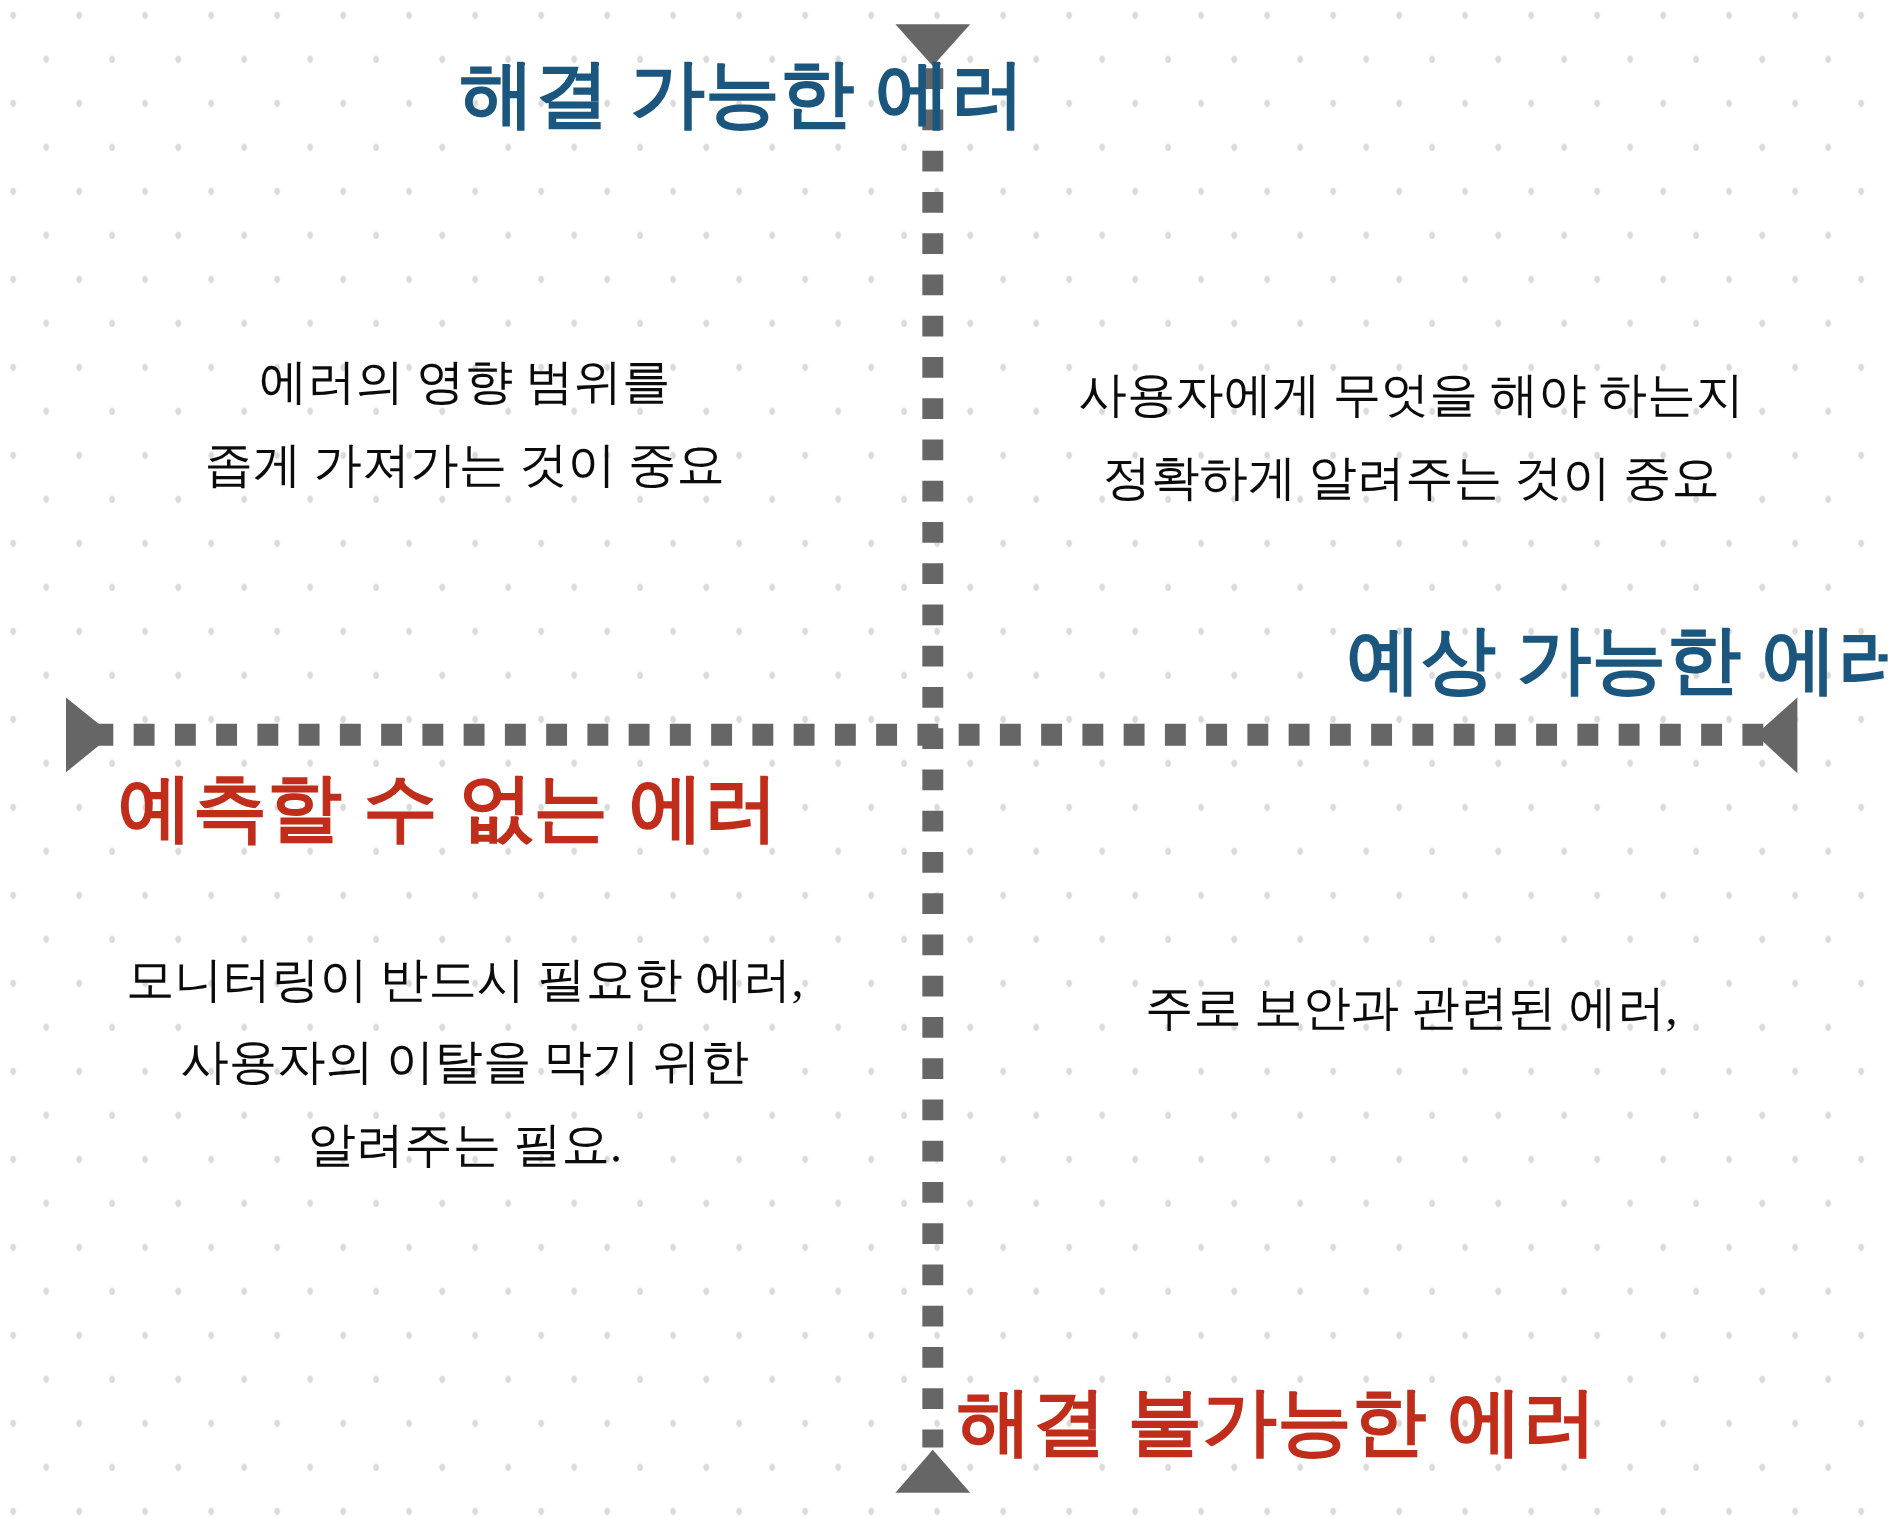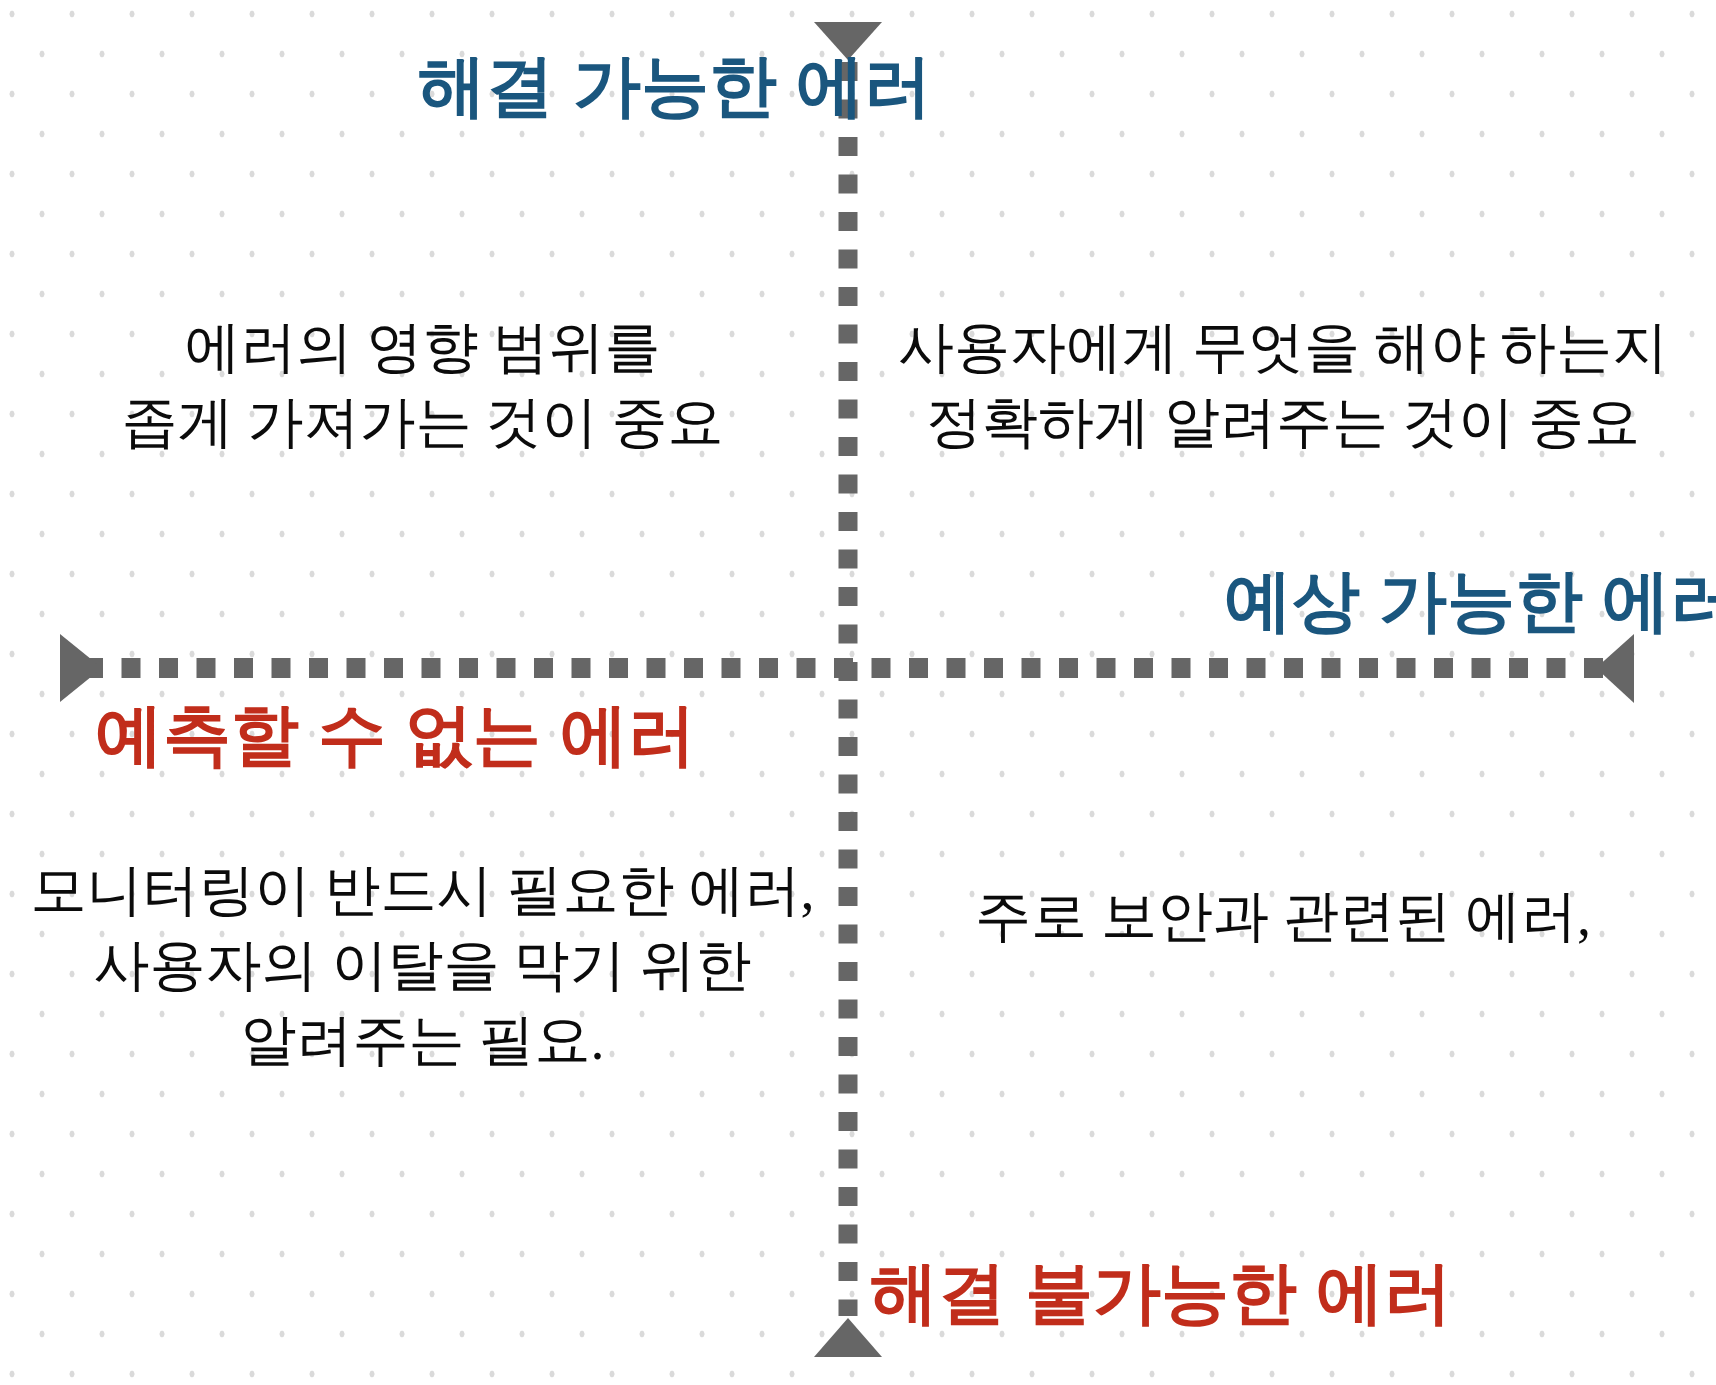--- a/index.html
+++ b/index.html
@@ -36,34 +36,34 @@
     font-size: 68px;
     line-height: 1.1;
     letter-spacing: 0px;
     white-space: nowrap;
   }
   .axis-label.blue { color: #1a567e; }
   .axis-label.red  { color: #c12d1b; }
 
   .label-top    { left: 418px; top: 48px; }
   .label-right  { left: 1200px; top: 563px; margin-left: 24px; }
-  .label-left   { left: 95px;  top: 697px; }
+  .label-left   { left: 107px;  top: 697px; }
   .label-bottom { left: 870px; top: 1255px; }
 
   .quad-text {
     position: absolute;
     text-align: center;
     color: #0b0b0b;
     font-family: "Liberation Serif", "DejaVu Serif", serif;
-    font-size: 56px;
+    font-size: 44px;
     line-height: 75px;
     white-space: nowrap;
   }
   .q-top-left     { left: 0px;   top: 310px; width: 845px; }
-  .q-top-right    { left: 850px; top: 310px; width: 866px; text-align: center; }
+  .q-top-right    { left: 850px; top: 322px; width: 866px; text-align: center; }
   .q-bottom-left  { left: 0px;   top: 853px; width: 845px; }
   .q-bottom-right { left: 850px; top: 879px; width: 866px; }
 </style>
 </head>
 <body>
 
 <svg class="axes-svg" viewBox="0 0 1716 1385" xmlns="http://www.w3.org/2000/svg">
 
   <line x1="848" y1="62" x2="848" y2="1316" stroke-width="19" stroke-dasharray="19 18.5" stroke="#666666"></line>
 

